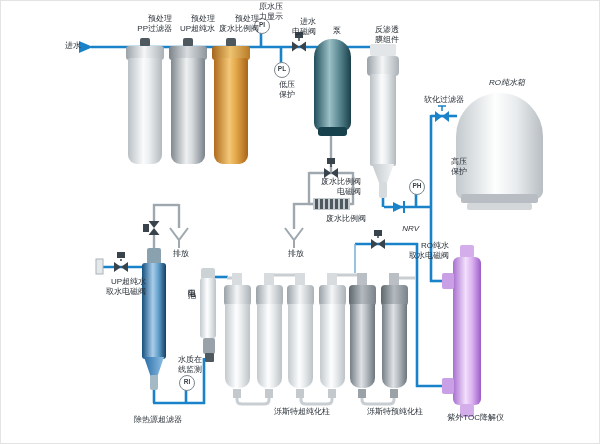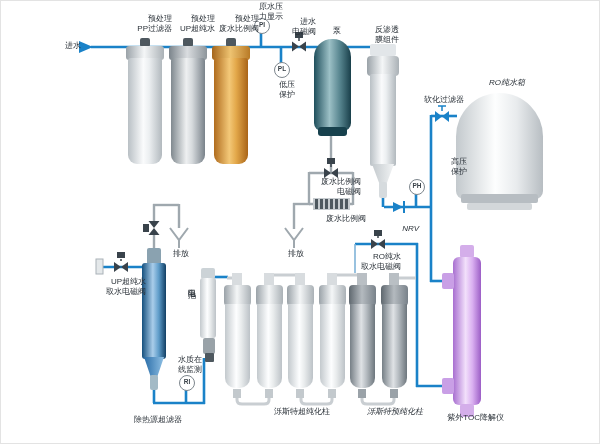--- a/index.html
+++ b/index.html
@@ -267,33 +267,33 @@
   <div class="lbl" style="left:392px;top:223px;width:26px;font-style:italic;">NRV</div>
 
   <div class="lbl" style="left:318px;top:176px;width:42px;">
     <span>废水比例阀</span>
       <span>电磁阀</span>
     </div>
   <div class="lbl" style="left:319px;top:213px;width:46px;">废水比例阀</div>
   <div class="lbl" style="left:283px;top:248px;width:20px;">排放</div>
   <div class="lbl" style="left:168px;top:248px;width:20px;">排放</div>
 
-  <div class="lbl" style="left:354px;top:251px;width:46px;">
+  <div class="lbl" style="left:354px;top:240px;width:46px;padding-left:48px;">
     <span>RO纯水</span>
       <span>取水电磁阀</span>
     </div>
   <div class="lbl" style="left:99px;top:276px;width:46px;">
     <span>UP超纯水</span>
       <span>取水电磁阀</span>
     </div>
 
   <div class="vlbl" style="left:185px;top:281px;">电阻池</div>
   <div class="lbl" style="left:169px;top:354px;width:32px;">
     <span>水质在</span>
       <span>线监测</span>
     </div>
   <div class="lbl" style="left:123px;top:414px;width:58px;">除热源超滤器</div>
 
   <div class="lbl" style="left:261px;top:406px;width:68px;">泺斯特超纯化柱</div>
-  <div class="lbl" style="left:354px;top:406px;width:68px;font-style:italic;">泺斯特预纯化柱</div>
+  <div class="lbl" style="left:354px;top:406px;width:68px;">泺斯特预纯化柱</div>
   <div class="lbl" style="left:437px;top:412px;width:66px;">紫外TOC降解仪</div>
 
 </div>
 
 </body></html>

